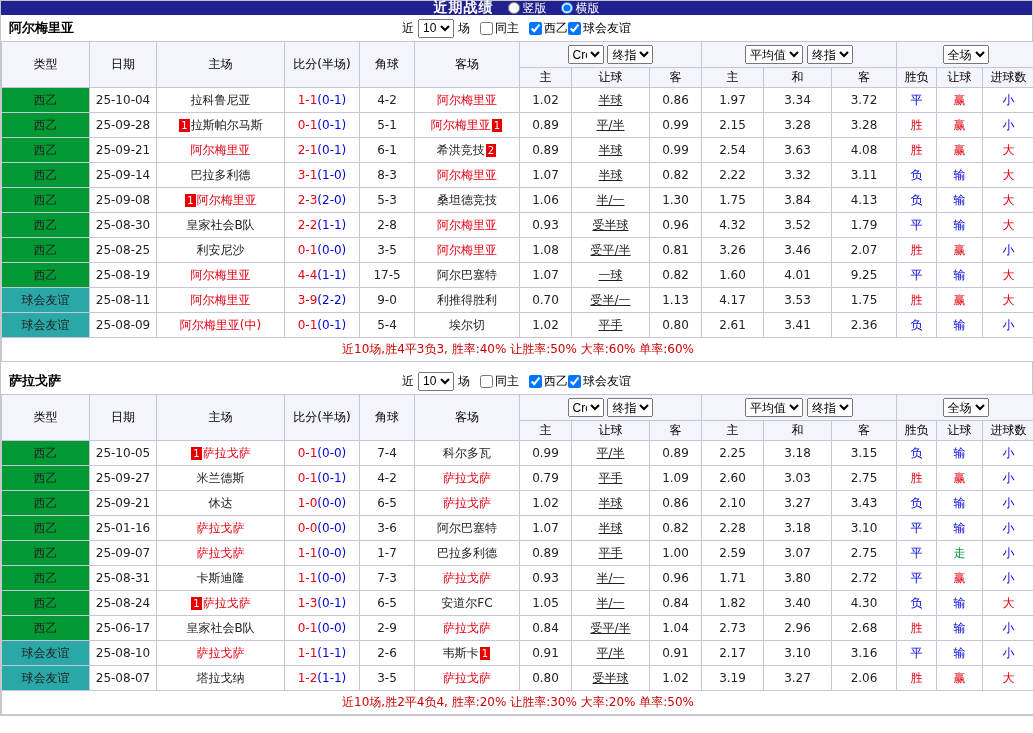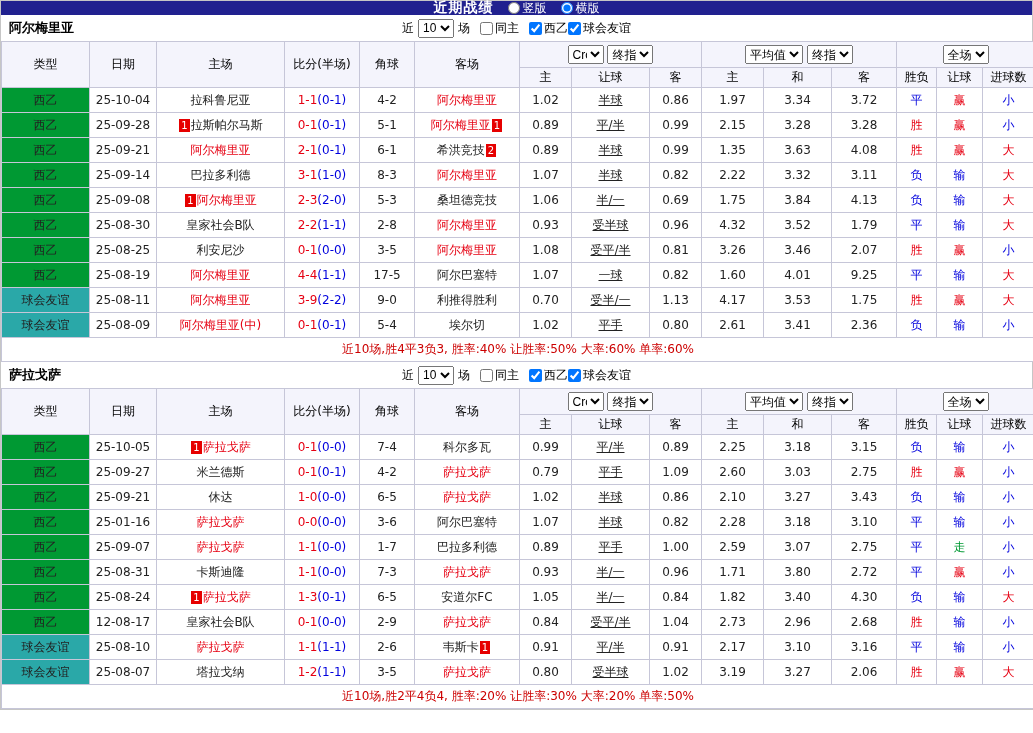--- a/index.html
+++ b/index.html
@@ -8,21 +8,21 @@
   .page{width:1033px;border:1px solid #c6c6c6;background:#fff;}
 
   
   .topbar{height:14px;background:#21218f;display:flex;align-items:center;justify-content:center;gap:14px;color:#fff;}
   .topbar .title{font-weight:bold;font-size:14px;letter-spacing:1px;}
   .radio-opt{display:inline-flex;align-items:center;gap:3px;font-size:12px;color:#fff;cursor:pointer;}
   .radio-opt input{width:12px;height:12px;margin:0;}
 
   
   .section{background:#404040;border-radius:23px;}
-  .section + .section{}
+  .section + .section{margin-top:6px;}
   .section-bar{position:relative;height:26px;display:flex;align-items:center;justify-content:center;background:#fff;}
   .team-name{position:absolute;left:8px;top:0;height:26px;display:flex;align-items:center;font-size:13px;font-weight:bold;color:#000;}
   .filters{display:flex;align-items:center;font-size:12px;color:#000;}
   .filters select{font-size:12px;height:19px;margin:0 4px;}
   .cb{display:inline-flex;align-items:center;cursor:pointer;}
   .cb input{width:13px;height:13px;margin:0 2px 0 0;}
   .cb.gap{margin-left:10px;}
 
   
   table.grid{width:100%;border-collapse:collapse;table-layout:fixed;}
@@ -170,21 +170,21 @@
           <tr>
             <td class="league" style="background: rgb(0, 153, 51);">西乙</td>
             <td class="date">25-09-21</td>
             <td class="team"><span class="tname feat">阿尔梅里亚</span></td>
             <td class="score"><span class="sc-full">2-1</span><span class="sc-half">(0-1)</span></td>
             <td class="corner">6-1</td>
             <td class="team"><span class="tname">希洪竞技</span><span class="badge">2</span></td>
             <td class="odd">0.89</td>
             <td class="hcap">半球</td>
             <td class="odd">0.99</td>
-            <td class="odd">1.35</td>
+            <td class="odd">2.54</td>
             <td class="odd">3.63</td>
             <td class="odd">4.08</td>
             <td class="res" style="color: rgb(230, 0, 18);">胜</td>
             <td class="res" style="color: rgb(230, 0, 18);">赢</td>
             <td class="res" style="color: rgb(230, 0, 18);">大</td>
           </tr>
           <tr>
             <td class="league" style="background: rgb(0, 153, 51);">西乙</td>
             <td class="date">25-09-14</td>
             <td class="team"><span class="tname">巴拉多利德</span></td>
@@ -203,21 +203,21 @@
           </tr>
           <tr>
             <td class="league" style="background: rgb(0, 153, 51);">西乙</td>
             <td class="date">25-09-08</td>
             <td class="team"><span class="badge">1</span><span class="tname feat">阿尔梅里亚</span></td>
             <td class="score"><span class="sc-full">2-3</span><span class="sc-half">(2-0)</span></td>
             <td class="corner">5-3</td>
             <td class="team"><span class="tname">桑坦德竞技</span></td>
             <td class="odd">1.06</td>
             <td class="hcap">半/一</td>
-            <td class="odd">0.69</td>
+            <td class="odd">1.30</td>
             <td class="odd">1.75</td>
             <td class="odd">3.84</td>
             <td class="odd">4.13</td>
             <td class="res" style="color: rgb(0, 0, 221);">负</td>
             <td class="res" style="color: rgb(0, 0, 221);">输</td>
             <td class="res" style="color: rgb(230, 0, 18);">大</td>
           </tr>
           <tr>
             <td class="league" style="background: rgb(0, 153, 51);">西乙</td>
             <td class="date">25-08-30</td>
@@ -499,21 +499,21 @@
             <td class="odd">0.84</td>
             <td class="odd">1.82</td>
             <td class="odd">3.40</td>
             <td class="odd">4.30</td>
             <td class="res" style="color: rgb(0, 0, 221);">负</td>
             <td class="res" style="color: rgb(0, 0, 221);">输</td>
             <td class="res" style="color: rgb(230, 0, 18);">大</td>
           </tr>
           <tr>
             <td class="league" style="background: rgb(0, 153, 51);">西乙</td>
-            <td class="date">12-08-17</td>
+            <td class="date">25-06-17</td>
             <td class="team"><span class="tname">皇家社会B队</span></td>
             <td class="score"><span class="sc-full">0-1</span><span class="sc-half">(0-0)</span></td>
             <td class="corner">2-9</td>
             <td class="team"><span class="tname feat">萨拉戈萨</span></td>
             <td class="odd">0.84</td>
             <td class="hcap">受平/半</td>
             <td class="odd">1.04</td>
             <td class="odd">2.73</td>
             <td class="odd">2.96</td>
             <td class="odd">2.68</td>

